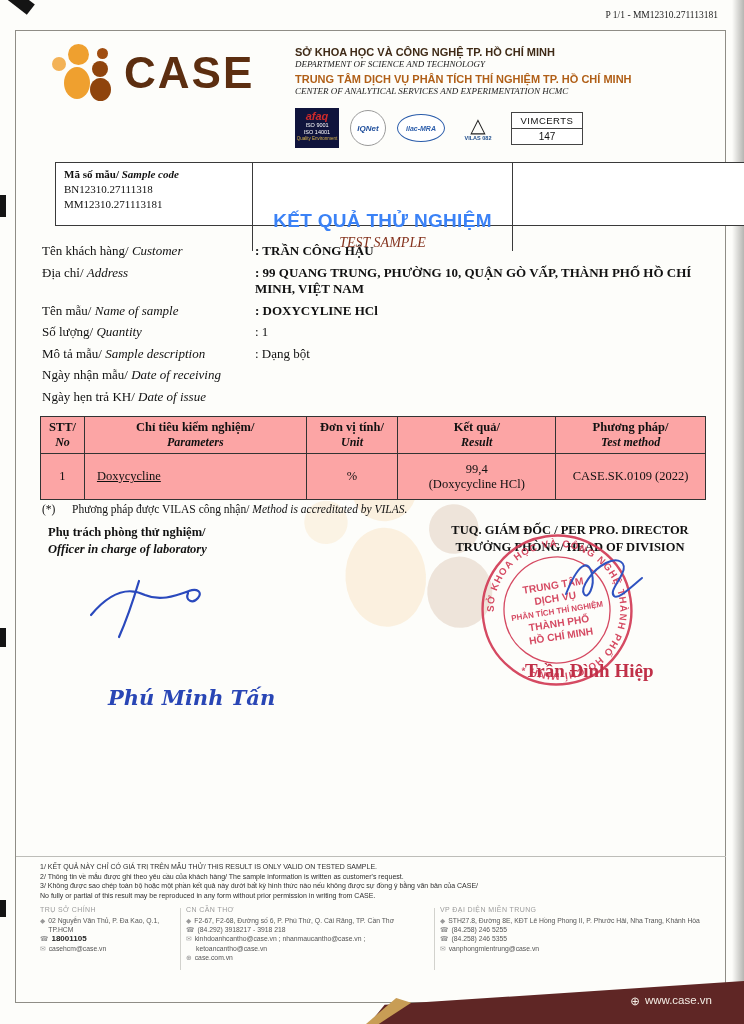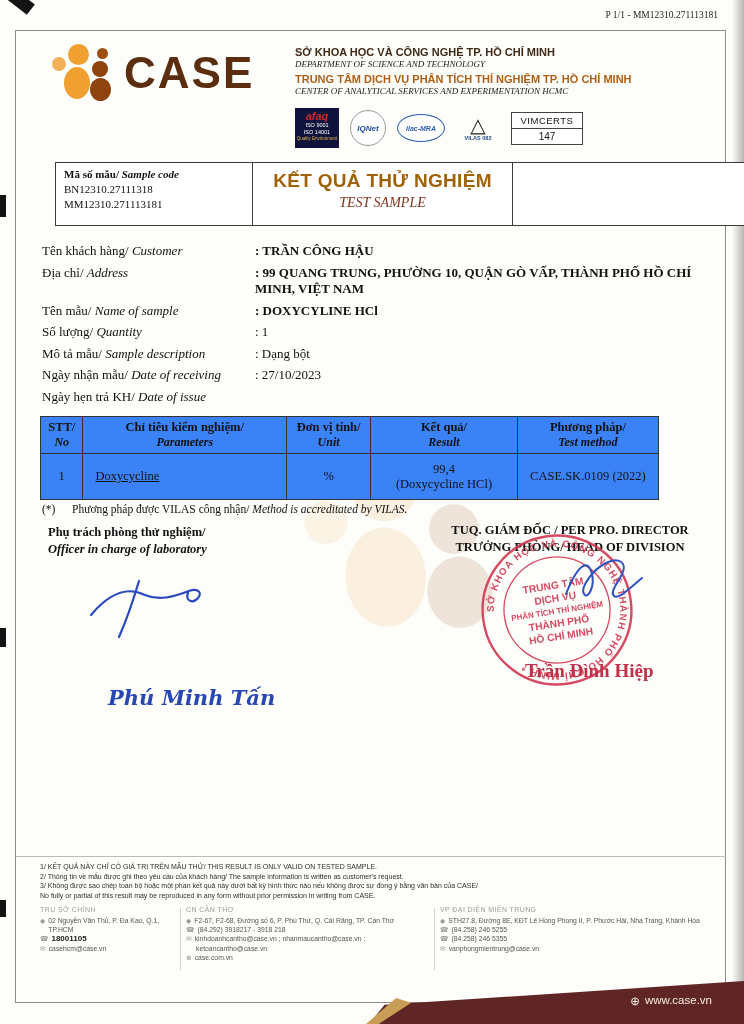--- a/index.html
+++ b/index.html
@@ -50,35 +50,35 @@
   .vimcerts { border:1px solid #444; width:72px; text-align:center; font-family:"Liberation Sans", sans-serif; background:#fff; }
   .vimcerts-t { font-size:9.5px; padding:2px 0; border-bottom:1px solid #444; letter-spacing:0.5px; }
   .vimcerts-n { font-size:10px; padding:2px 0; }
 
   
   .title-table { position:absolute; left:55px; top:162px; width:724px; height:64px; display:grid;
                  grid-template-columns:197px 260px 191px; border:1px solid #3a3a3a; z-index:4; background:#fff; }
   .tt-c1 { border-right:1px solid #3a3a3a; padding:4px 8px; font-size:11px; line-height:15px; }
   .tt-lbl-vi { font-weight:bold; } .tt-lbl-en { font-weight:bold; font-style:italic; }
   .tt-c2 { border-right:1px solid #3a3a3a; text-align:center; padding-top:7px; }
-  .tt-title { font-family:"Liberation Sans", sans-serif; font-weight:bold; font-size:19px; color:#a16207; letter-spacing:0.3px; }
+  .tt-title { font-family:"Liberation Sans", sans-serif; font-weight:bold; font-size:19px; color:#3b82f6; letter-spacing:0.3px;margin-top:40px; }
   .tt-sub { font-style:italic; font-size:14px; color:#84321d; margin-top:3px; }
   .tt-c3 { text-align:center; padding-top:10px; font-size:11.5px; }
   .tt-code { font-weight:bold; } .tt-date { margin-top:5px; }
 
   
   .info { position:absolute; left:42px; top:243px; width:662px; font-size:13px; line-height:16.5px; z-index:4; }
   .info-row { display:flex; margin-bottom:5px; }
   .i-label { width:213px; flex-shrink:0; }
   .i-en { font-style:italic; }
   .i-value { flex:1; }
   .vb { font-weight:bold; }
 
   
-  .results { position:absolute; left:40px; top:416px; width:619px; border-collapse:collapse; font-size:12.5px; z-index:4; background:#3b82f6; }
+  .results { position:absolute; left:40px; top:416px; width:666px; border-collapse:collapse; font-size:12.5px; z-index:4; background:#fca5a5; }
   .results th, .results td { border:1px solid #333; text-align:center; vertical-align:middle; }
   .results th { padding:3px 2px; }
   .th-vi { font-weight:bold; font-size:12.5px; }
   .th-en { font-weight:bold; font-style:italic; font-size:12px; }
   .results td { height:46px; }
   .td-left { text-align:left !important; padding-left:12px;text-decoration:underline; }
 
   
   .footnote { position:absolute; left:42px; top:503px; font-size:11.5px; z-index:4; }
   .fn-marker { display:inline-block; width:30px; }
@@ -205,21 +205,20 @@
     <div class="info-row">
       <span class="i-label"><span>Số lượng/</span> <span class="i-en">Quantity</span></span>
       <span class="i-value">: 1</span>
     </div>
     <div class="info-row">
       <span class="i-label"><span>Mô tả mẫu/</span> <span class="i-en">Sample description</span></span>
       <span class="i-value">: Dạng bột</span>
     </div>
     <div class="info-row">
       <span class="i-label"><span>Ngày nhận mẫu/</span> <span class="i-en">Date of receiving</span></span>
-      <span class="i-value">: 27/10/2023</span>
     </div>
     <div class="info-row">
       <span class="i-label"><span>Ngày hẹn trả KH/</span> <span class="i-en">Date of issue</span></span>
     </div>
   </div>
 
   <table class="results">
     <colgroup>
         <col style="width:44px">
         <col style="width:222px">

